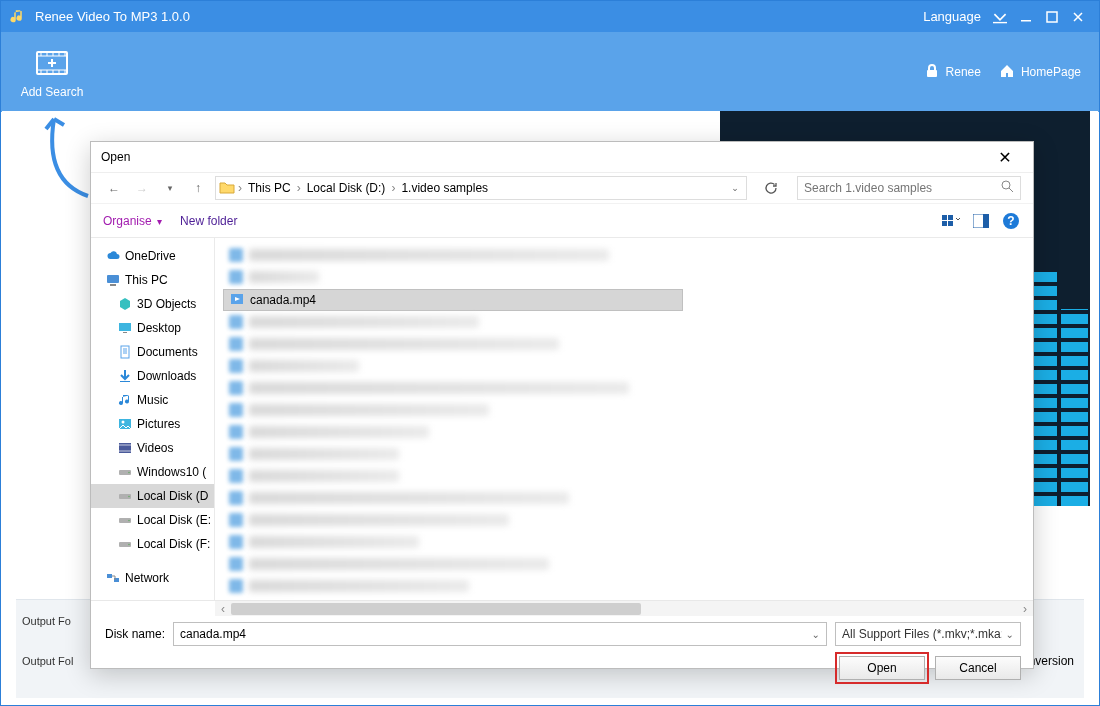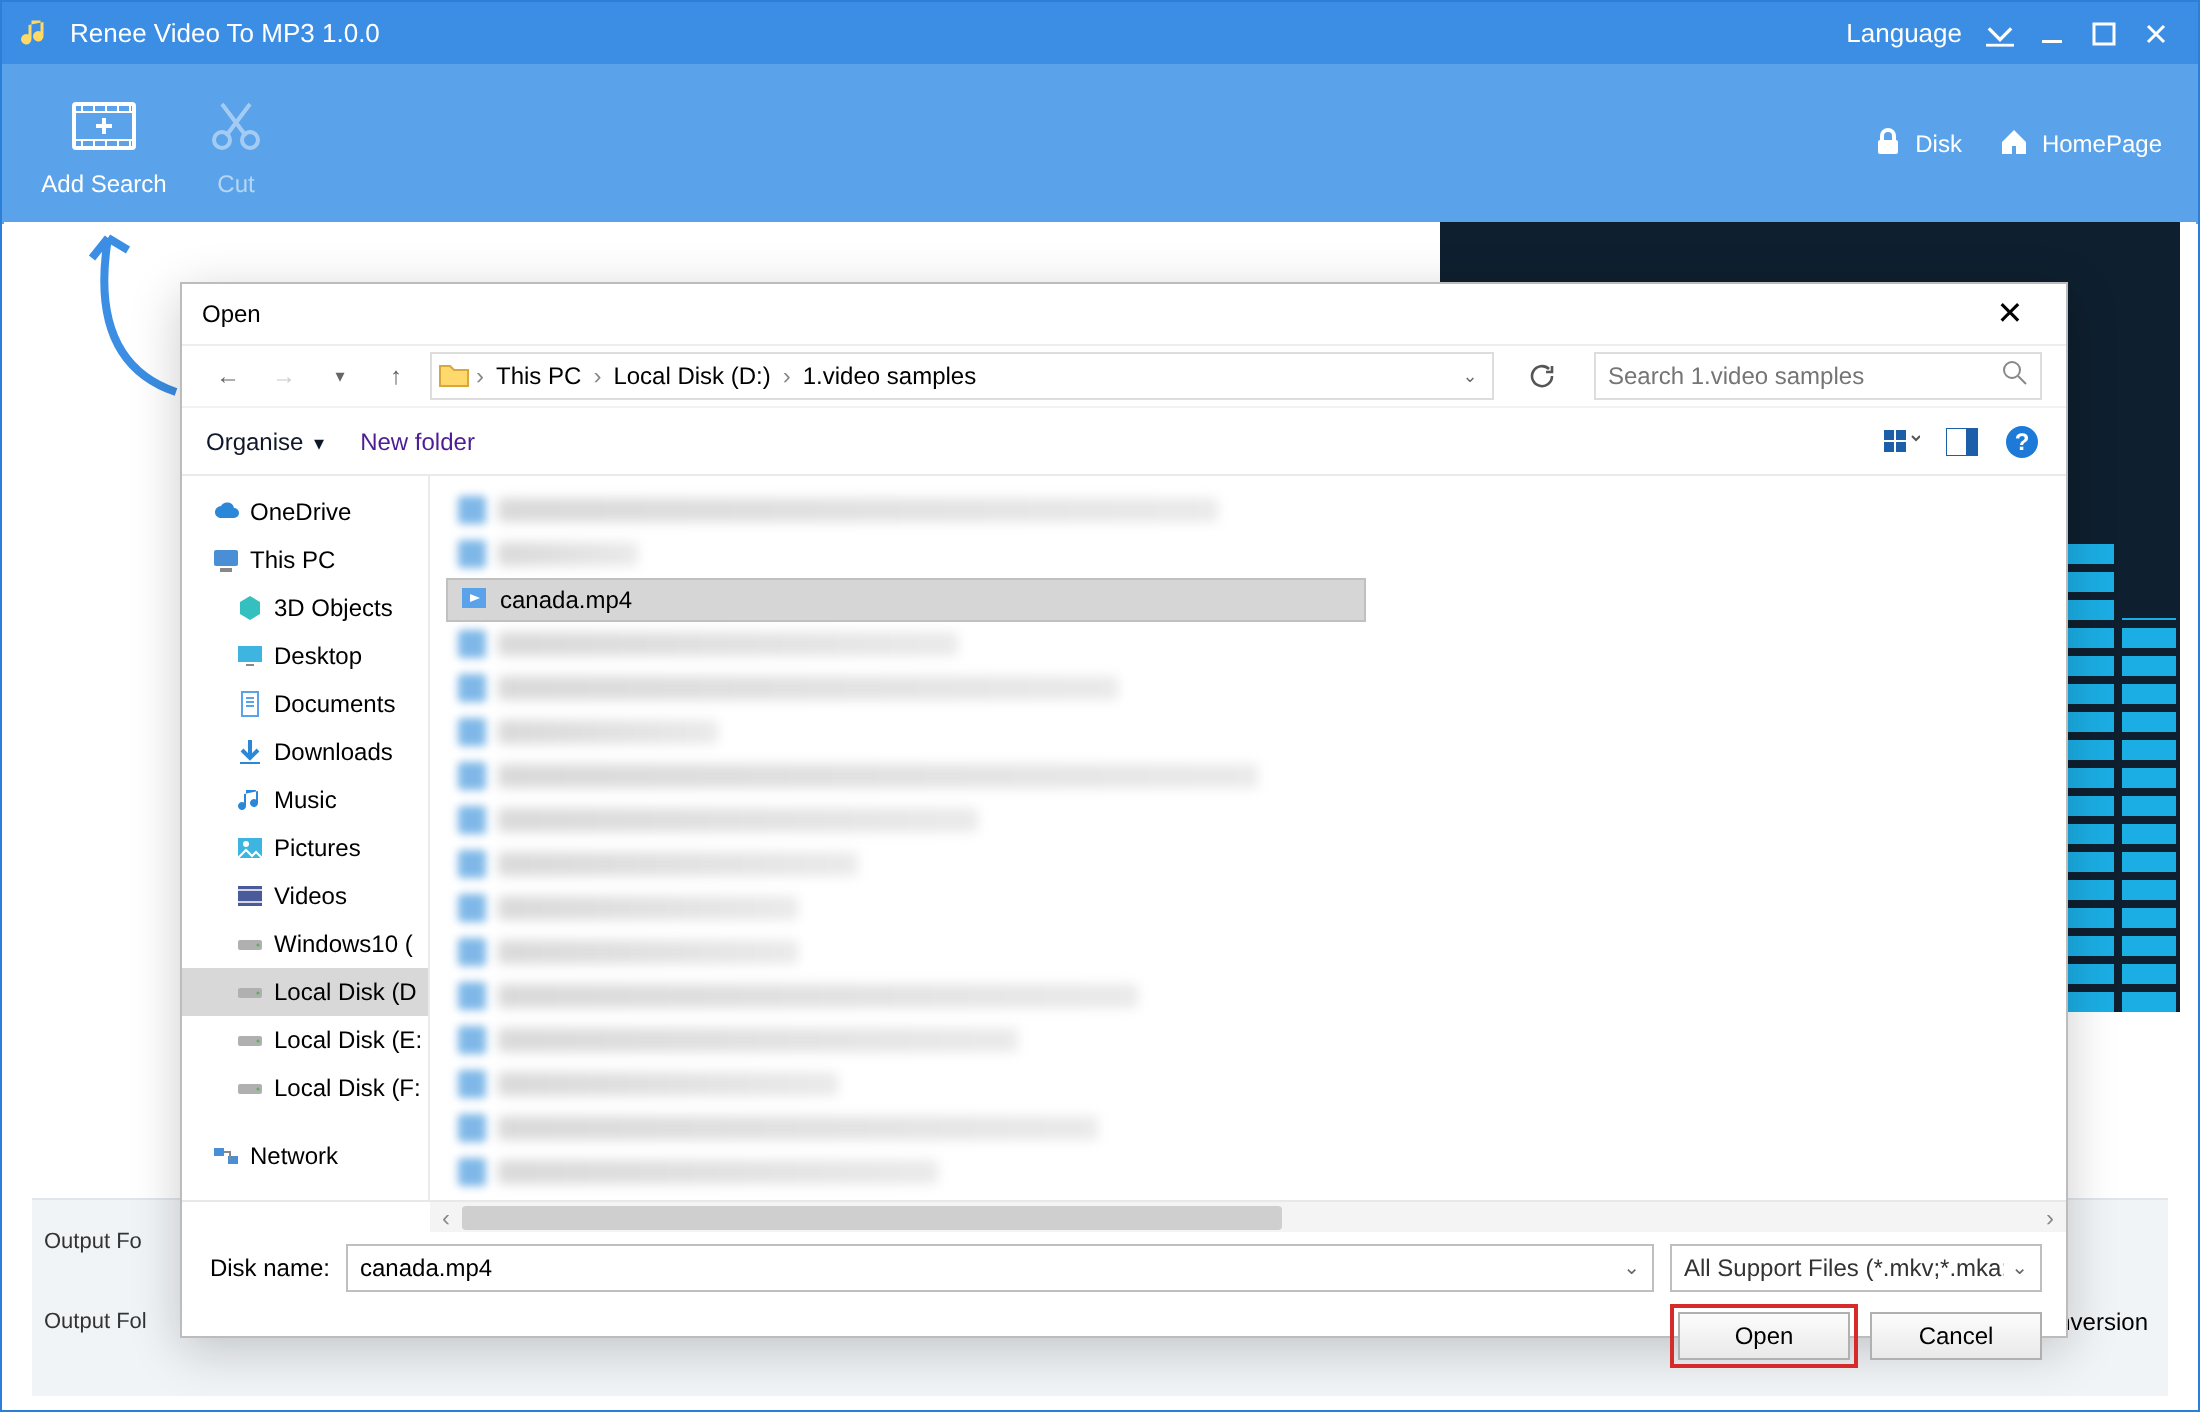--- a/index.html
+++ b/index.html
@@ -38,21 +38,21 @@
 .addr .nav{width:22px;height:22px;display:flex;align-items:center;justify-content:center;color:#666;cursor:pointer}
 .addr .folder{width:18px;height:18px;display:inline-flex;align-items:center;justify-content:center}
 .addr .crumb{padding:0 4px;cursor:pointer}
 .addr .sep{color:#888;padding:0 2px}
 .addr .refresh{width:24px;height:24px;margin-left:6px;display:flex;align-items:center;justify-content:center;cursor:pointer}
 .addr .crumbwrap{flex:1;display:flex;align-items:center;border:1px solid #ddd;height:24px;padding-left:2px}
 .addr .crumbwrap .flex{flex:1}
 .addr .searchbox{width:224px;height:24px;border:1px solid #ddd;margin-left:8px;display:flex;align-items:center;padding:0 6px;color:#888}
 .addr .searchbox input{border:0;outline:0;flex:1;font-size:12px;color:#333}
 .toolbar{height:34px;display:flex;align-items:center;padding:0 12px;border-bottom:1px solid #eaeaea}
-.toolbar .org{color:#0f172a;margin-right:18px;cursor:pointer}
+.toolbar .org{color:#a21caf;margin-right:18px;cursor:pointer}
 .toolbar .org .caret{font-size:10px;margin-left:2px}
 .toolbar .nf{color:#4c1d95;cursor:pointer}
 .toolbar .r{margin-left:auto;display:flex;align-items:center;gap:10px}
 .toolbar .r .ico{width:20px;height:20px;display:flex;align-items:center;justify-content:center;cursor:pointer}
 .body{display:flex;height:362px}
 .side{width:124px;border-right:1px solid #eaeaea;overflow-y:auto;padding:6px 0;position:relative}
 .side .item{height:24px;display:flex;align-items:center;padding-left:14px;gap:4px;cursor:pointer;white-space:nowrap;overflow:hidden}
 .side .item.sub{padding-left:26px}
 .side .item.sel{background:#d8d8d8}
 .side .spacer{height:10px}
@@ -119,37 +119,27 @@
       <div class="ico">
           <svg width="34" height="30" viewBox="0 0 34 30">
             <rect x="2" y="4" width="30" height="22" rx="1" fill="none" stroke="#fff" stroke-width="2"></rect>
             <path d="M2 8h30M2 22h30" stroke="#fff"></path>
             <path d="M6 4v4M12 4v4M18 4v4M24 4v4M30 4v4M6 22v4M12 22v4M18 22v4M24 22v4M30 22v4" stroke="#fff"></path>
             <path d="M17 11v8M13 15h8" stroke="#fff" stroke-width="2"></path>
           </svg>
         </div>
       <span>Add Search</span>
     </div>
-    <div class="tbbtn dim">
-      <div class="ico">
-          <svg width="30" height="30" viewBox="0 0 30 30">
-            <circle cx="8" cy="22" r="4" fill="none" stroke="#fff" stroke-width="2"></circle>
-            <circle cx="22" cy="22" r="4" fill="none" stroke="#fff" stroke-width="2"></circle>
-            <path d="M10 20L22 4M20 20L8 4" stroke="#fff" stroke-width="2"></path>
-          </svg>
-        </div>
-      <span>Cut</span>
-    </div>
     <div class="spacer"></div>
     <div class="link">
       <span><svg width="16" height="16" viewBox="0 0 16 16">
             <rect x="3" y="7" width="10" height="7" rx="1" fill="#fff"></rect>
             <path d="M5 7V5a3 3 0 0 1 6 0v2" fill="none" stroke="#fff" stroke-width="2"></path>
           </svg></span>
-      <span>Disk</span>
+      <span>Renee</span>
     </div>
     <div class="link">
       <span><svg width="16" height="16" viewBox="0 0 16 16">
             <path d="M2 8l6-6 6 6v6H9v-4H7v4H2z" fill="#fff"></path>
           </svg></span>
       <span>HomePage</span>
     </div>
   </div>
 
   <div class="main">

